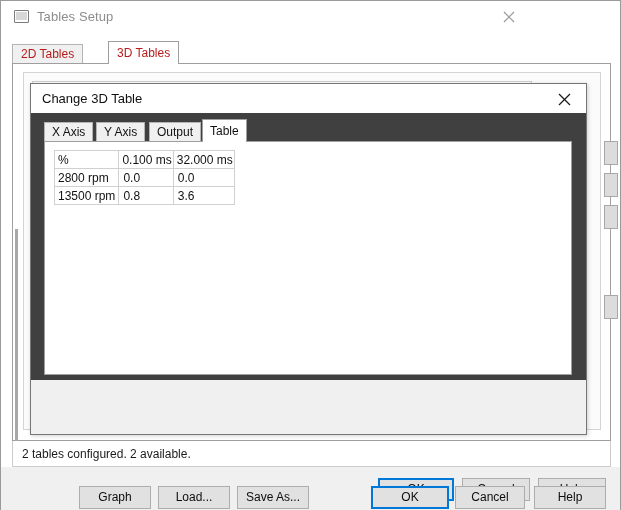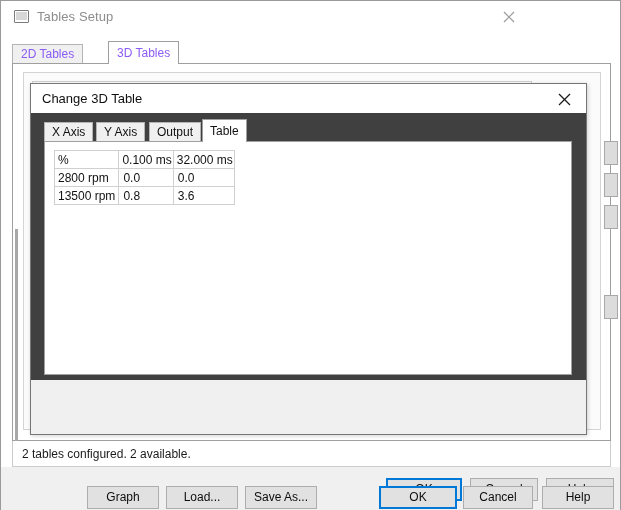--- a/index.html
+++ b/index.html
@@ -71,21 +71,21 @@
   }
   .otab {
     position: absolute;
     top: 3px;
     height: 19px;
     background: #f0f0f0;
     border: 1px solid #b4b4b4;
     border-bottom: none;
     box-sizing: border-box;
     font-size: 12px;
-    color: #8b5cf6;
+    color: #b91c1c;
     padding: 2px 8px 0 8px;
     white-space: nowrap;
   }
   .otab.active {
     top: 0px;
     height: 23px;
     background: #ffffff;
     border-color: #9f9f9f;
     padding-top: 4px;
     z-index: 3;
@@ -171,21 +171,20 @@
     border: 1px solid #adadad;
     box-sizing: border-box;
     font-family: "Liberation Sans", sans-serif;
     font-size: 12px;
     color: #0d0d0d;
     text-align: center;
     line-height: 21px;
     height: 23px;
     white-space: nowrap;
     padding: 0;
-    margin-left: 8px;
   }
   .wbtn.default {
     border: 2px solid #0078d7;
     background: #e1e1e1;
     line-height: 19px;
   }
 
   #obtn-ok     { left: 377px; top: 477px; width: 76px; }
   #obtn-cancel { left: 461px; top: 477px; width: 68px; }
   #obtn-help   { left: 537px; top: 477px; width: 68px; }

